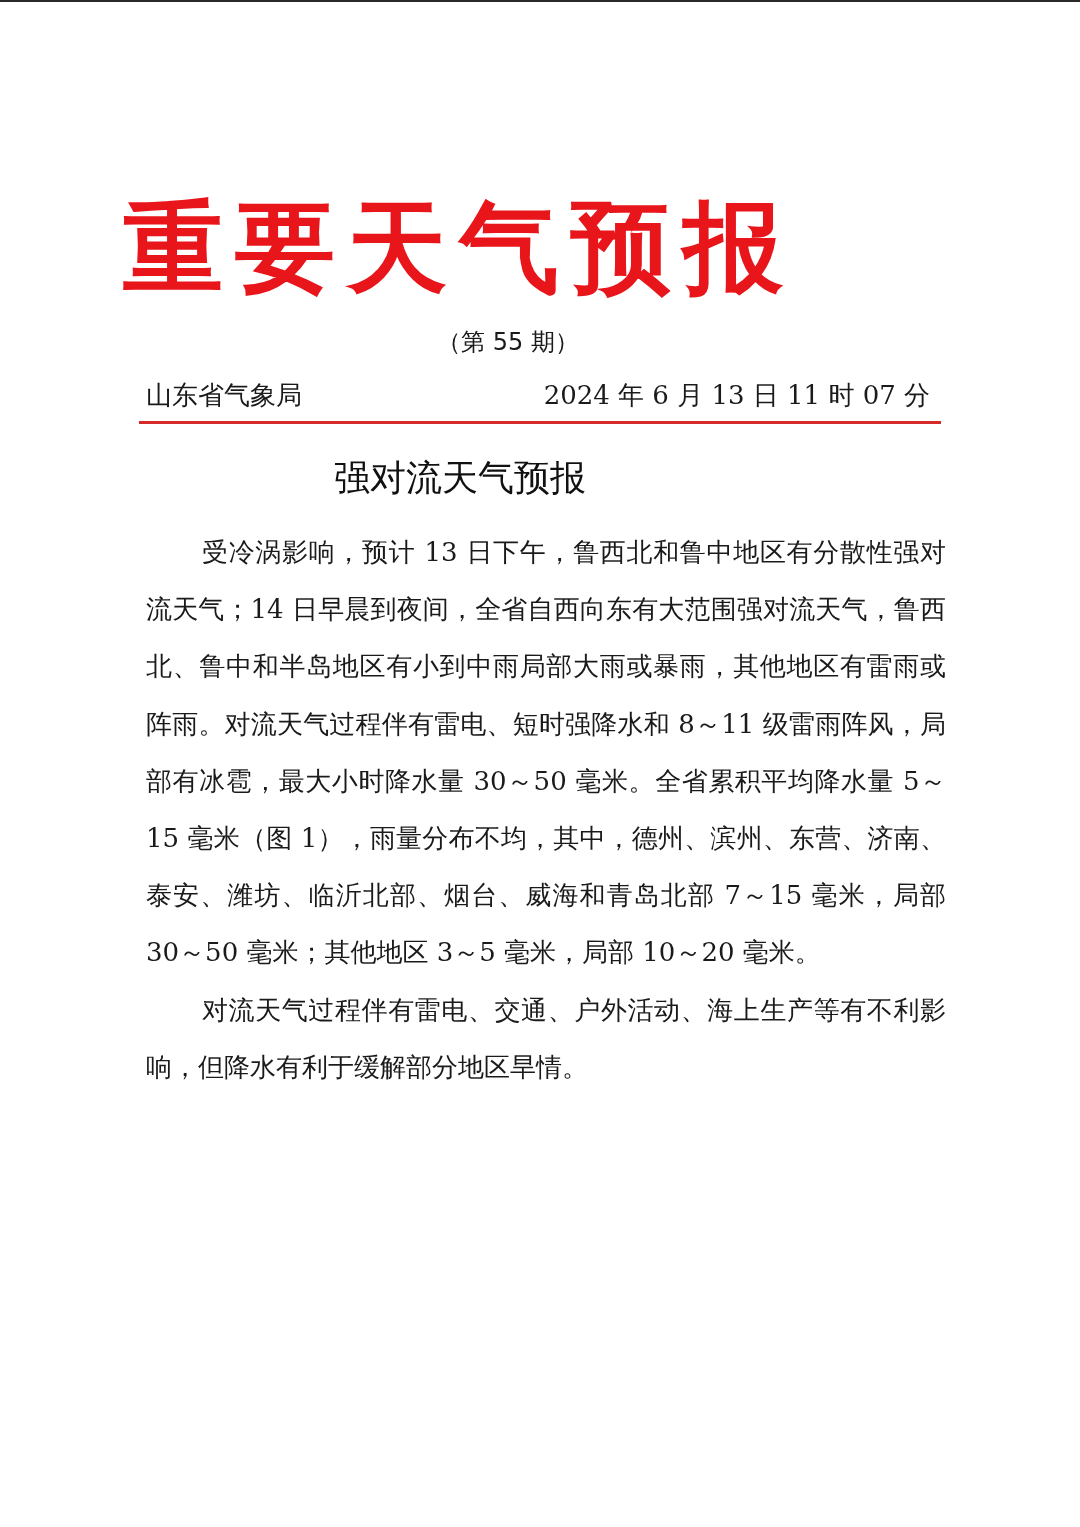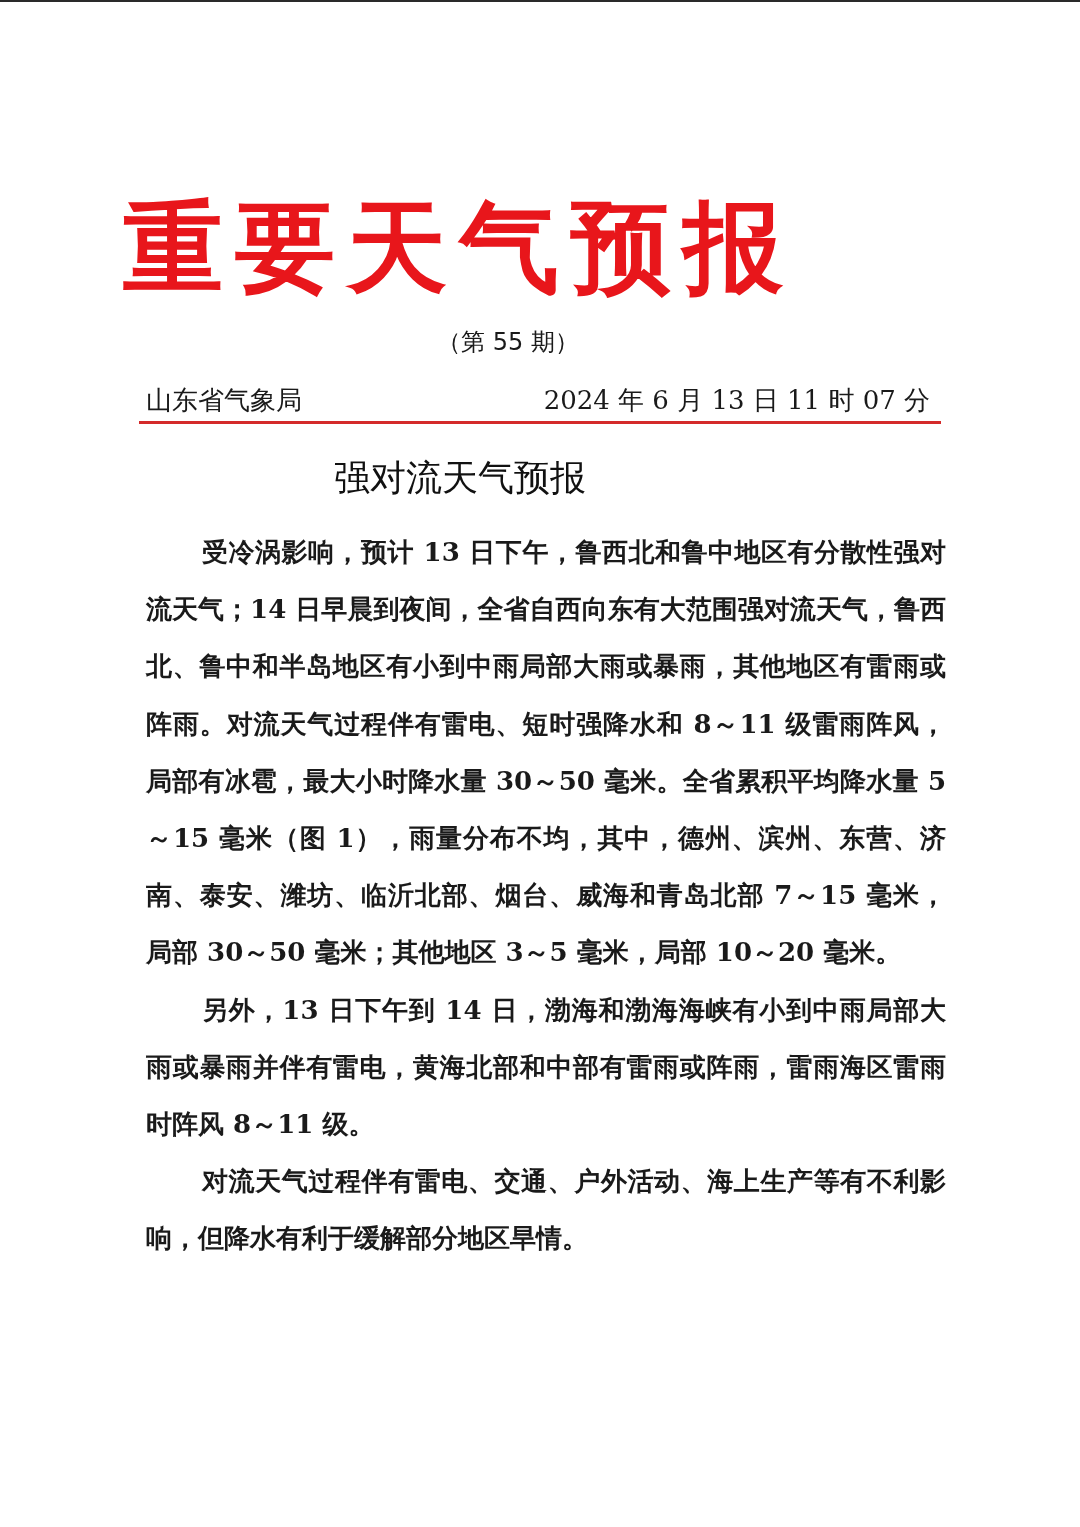--- a/index.html
+++ b/index.html
@@ -40,21 +40,21 @@
       line-height: 40px;
     }
     .meta-row {
       position: absolute;
       left: 146px;
       width: 784px;
       top: 376px;
       height: 40px;
       display: flex;
       justify-content: space-between;
-      align-items: flex-end;
+      align-items: flex-start;
       font-family: "DejaVu Serif", serif;
       font-size: 26px;
       color: #1a1a1a;
     }
     .red-rule {
       position: absolute;
       left: 139px;
       top: 419px;
       width: 802px;
       height: 3px;
@@ -74,21 +74,20 @@
     .body {
       position: absolute;
       left: 146px;
       top: 522px;
       width: 800px;
       font-family: "DejaVu Serif", serif;
       font-size: 26px;
       color: #1a1a1a;
       line-height: 57.2px;
       text-align: justify;
-      font-weight: bold;
     }
     .body p {
       margin: 0;
       text-indent: 56px;
     }
     .body p.gap {
       margin-top: 0;
     }
   </style>
 </head>
@@ -102,15 +101,14 @@
   <span>山东省气象局</span>
   <span>2024 年 6 月 13 日 11 时 07 分</span>
 </div>
 
 <div class="red-rule"></div>
 
 <div class="doc-title">强对流天气预报</div>
 
 <div class="body">
   <p>受冷涡影响，预计 13 日下午，鲁西北和鲁中地区有分散性强对流天气；14 日早晨到夜间，全省自西向东有大范围强对流天气，鲁西北、鲁中和半岛地区有小到中雨局部大雨或暴雨，其他地区有雷雨或阵雨。对流天气过程伴有雷电、短时强降水和 8～11 级雷雨阵风，局部有冰雹，最大小时降水量 30～50 毫米。全省累积平均降水量 5～15 毫米（图 1），雨量分布不均，其中，德州、滨州、东营、济南、泰安、潍坊、临沂北部、烟台、威海和青岛北部 7～15 毫米，局部 30～50 毫米；其他地区 3～5 毫米，局部 10～20 毫米。</p>
-  <p class="gap">另外，13 日下午到 14 日，渤海和渤海海峡有小到中雨局部大雨或暴雨并伴有雷电，黄海北部和中部有雷雨或阵雨，雷雨海区雷雨时阵风 8～11 级。</p>
   <p class="gap">对流天气过程伴有雷电、交通、户外活动、海上生产等有不利影响，但降水有利于缓解部分地区旱情。</p>
 </div>
 
 </body></html>

